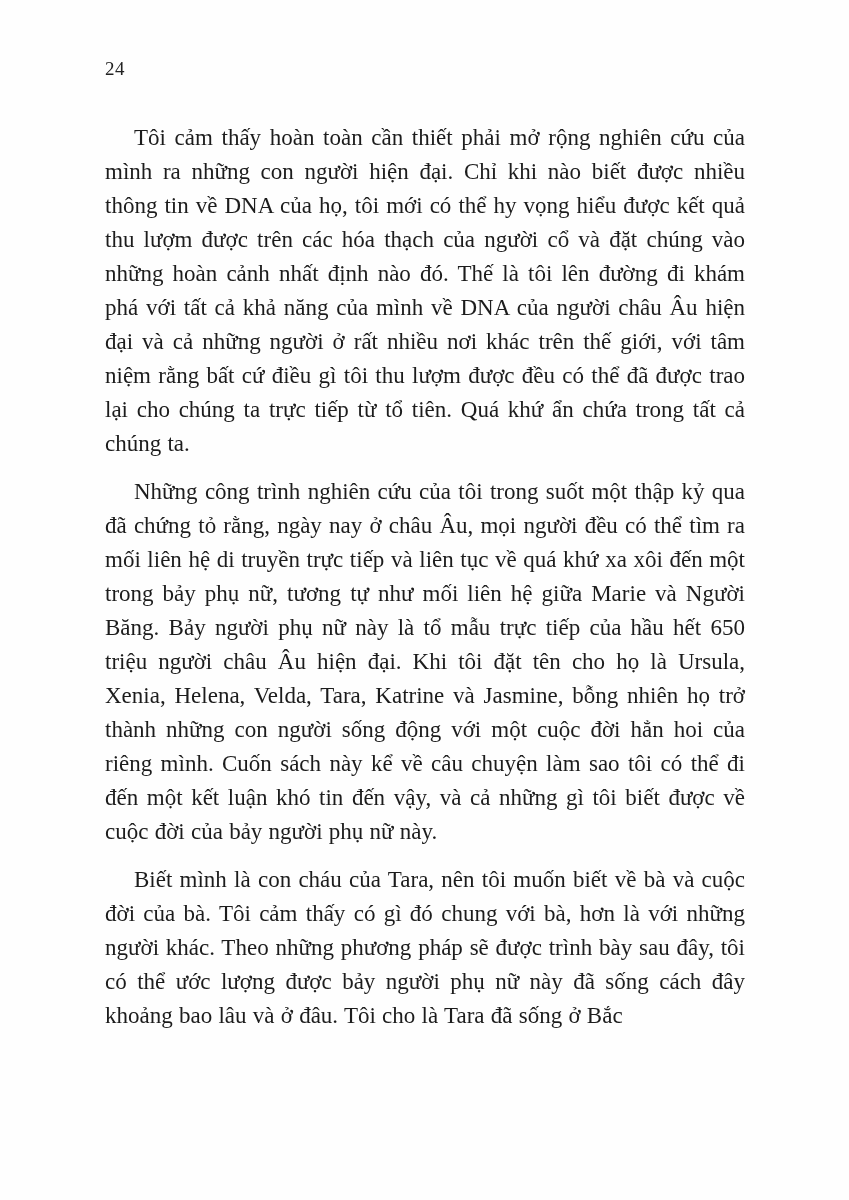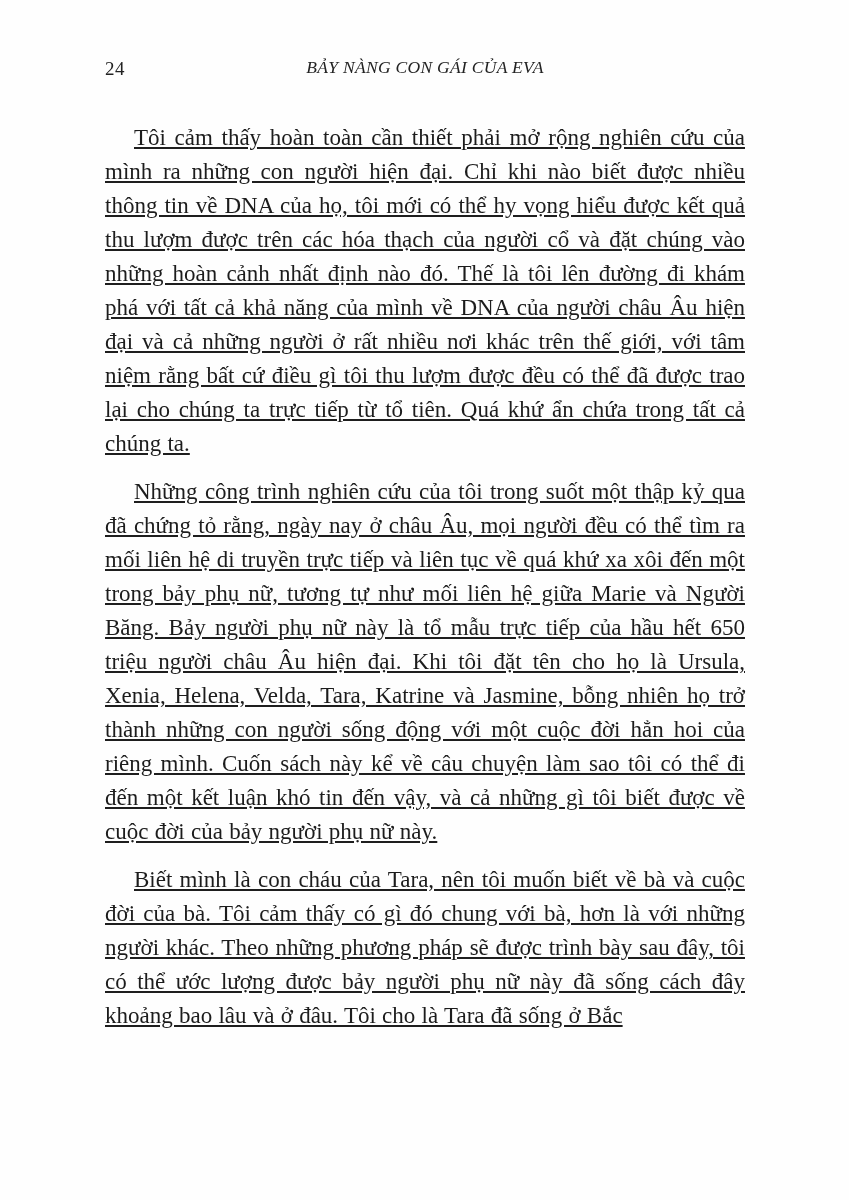--- a/index.html
+++ b/index.html
@@ -47,21 +47,20 @@
     color: #232323;
     white-space: nowrap;
   }
 
   
   .text-block {
     position: absolute;
     top: 121px;
     left: 105px;
     width: 640px;
-    text-decoration: underline;
   }
 
   .text-block p {
     font-size: 23px;
     line-height: 34px;
     text-align: justify;
     text-indent: 29px;
     margin-bottom: 14px;
     color: #1c1c1c;
     word-spacing: 0.5px;
@@ -69,21 +68,20 @@
 
   .text-block p:last-child { margin-bottom: 12px; }
 </style>
 </head>
 <body>
 
 <div class="page">
 
   <header class="running-head">
     <span class="folio">24</span>
-    <span class="head-title">BẢY NÀNG CON GÁI CỦA EVA</span>
   </header>
 
   <main class="text-block">
     <p>Tôi cảm thấy hoàn toàn cần thiết phải mở rộng nghiên cứu của mình ra những con người hiện đại. Chỉ khi nào biết được nhiều thông tin về DNA của họ, tôi mới có thể hy vọng hiểu được kết quả thu lượm được trên các hóa thạch của người cổ và đặt chúng vào những hoàn cảnh nhất định nào đó. Thế là tôi lên đường đi khám phá với tất cả khả năng của mình về DNA của người châu Âu hiện đại và cả những người ở rất nhiều nơi khác trên thế giới, với tâm niệm rằng bất cứ điều gì tôi thu lượm được đều có thể đã được trao lại cho chúng ta trực tiếp từ tổ tiên. Quá khứ ẩn chứa trong tất cả chúng ta.</p>
     <p>Những công trình nghiên cứu của tôi trong suốt một thập kỷ qua đã chứng tỏ rằng, ngày nay ở châu Âu, mọi người đều có thể tìm ra mối liên hệ di truyền trực tiếp và liên tục về quá khứ xa xôi đến một trong bảy phụ nữ, tương tự như mối liên hệ giữa Marie và Người Băng. Bảy người phụ nữ này là tổ mẫu trực tiếp của hầu hết 650 triệu người châu Âu hiện đại. Khi tôi đặt tên cho họ là Ursula, Xenia, Helena, Velda, Tara, Katrine và Jasmine, bỗng nhiên họ trở thành những con người sống động với một cuộc đời hẳn hoi của riêng mình. Cuốn sách này kể về câu chuyện làm sao tôi có thể đi đến một kết luận khó tin đến vậy, và cả những gì tôi biết được về cuộc đời của bảy người phụ nữ này.</p>
     <p>Biết mình là con cháu của Tara, nên tôi muốn biết về bà và cuộc đời của bà. Tôi cảm thấy có gì đó chung với bà, hơn là với những người khác. Theo những phương pháp sẽ được trình bày sau đây, tôi có thể ước lượng được bảy người phụ nữ này đã sống cách đây khoảng bao lâu và ở đâu. Tôi cho là Tara đã sống ở Bắc</p>
   </main>
 
 </div>
 

